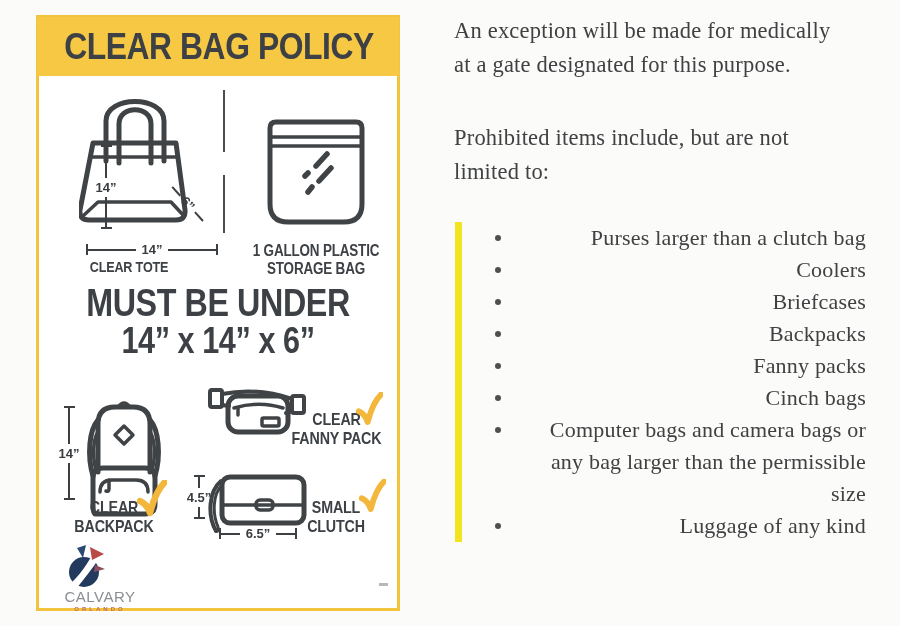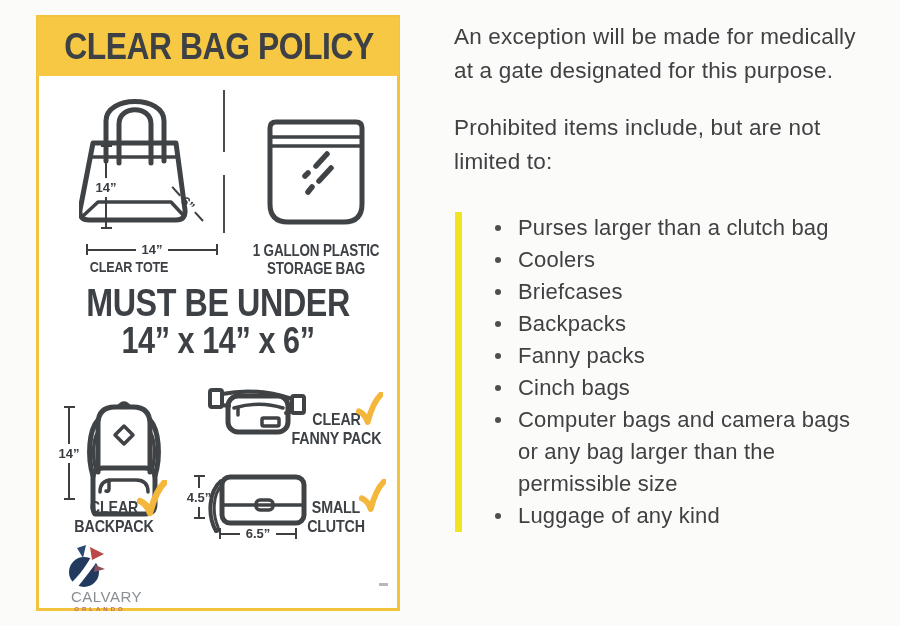--- a/index.html
+++ b/index.html
@@ -51,36 +51,36 @@
   .divider-seg { position:absolute; width:2px; background:#4a4c4e; left:184px; }
 
   .rule-heading { position:absolute; top:266px; left:0; right:0; text-align:center; }
   .rule-line1 { font-weight:700; font-size:38px; line-height:38px; color:#3D4145;
                 transform:scaleX(0.85); transform-origin:center; letter-spacing:-0.5px; }
   .rule-line2 { font-weight:700; font-size:36px; line-height:38px; color:#3D4145;
                 transform:scaleX(0.85); transform-origin:center; letter-spacing:-0.5px; }
 
   .check { position:absolute; }
 
-  .logo-name { position:absolute; left:19px; top:570px; width:84px; text-align:right;
+  .logo-name { position:absolute; left:19px; top:570px; width:84px; text-align:center;
                font-size:15px; letter-spacing:0.5px; color:#8A8E92; }
   .logo-city { position:absolute; left:19px; top:588px; width:84px; text-align:center;
                font-size:6px; letter-spacing:3px; color:#C0705F; font-weight:700; }
 
   .scan-artifact { position:absolute; left:340px; top:565px; width:9px; height:3px;
                    background:#9a9a9a; opacity:0.7; }
 
   
-  .content { position:absolute; left:454px; top:20px; width:440px; }
+  .content { position:absolute; left:454px; top:14px; width:440px;font-family:Liberation Serif, serif; }
   .para { font-size:22.5px; line-height:34px; color:#3F4142; letter-spacing:0.2px; }
-  .para-gap { margin-top:23px; }
+  .para-gap { margin-top:39px; }
   .prohibited-list {
     margin-top:33px; margin-left:1px;
     border-left:7px solid #F2E41E;
-    padding-left:30px; list-style:none; width:381px;
+    padding-left:30px; list-style:none; width:381px;text-align:right;
   }
   .prohibited-list li {
     position:relative; padding-left:26px; width:374px;
     font-size:22px; line-height:32px; color:#3F4142; letter-spacing:0.2px;
   }
   .prohibited-list li::before {
     content:""; position:absolute; left:3px; top:13px;
     width:6px; height:6px; border-radius:50%; background:#4d4f50;
   }
 </style>

